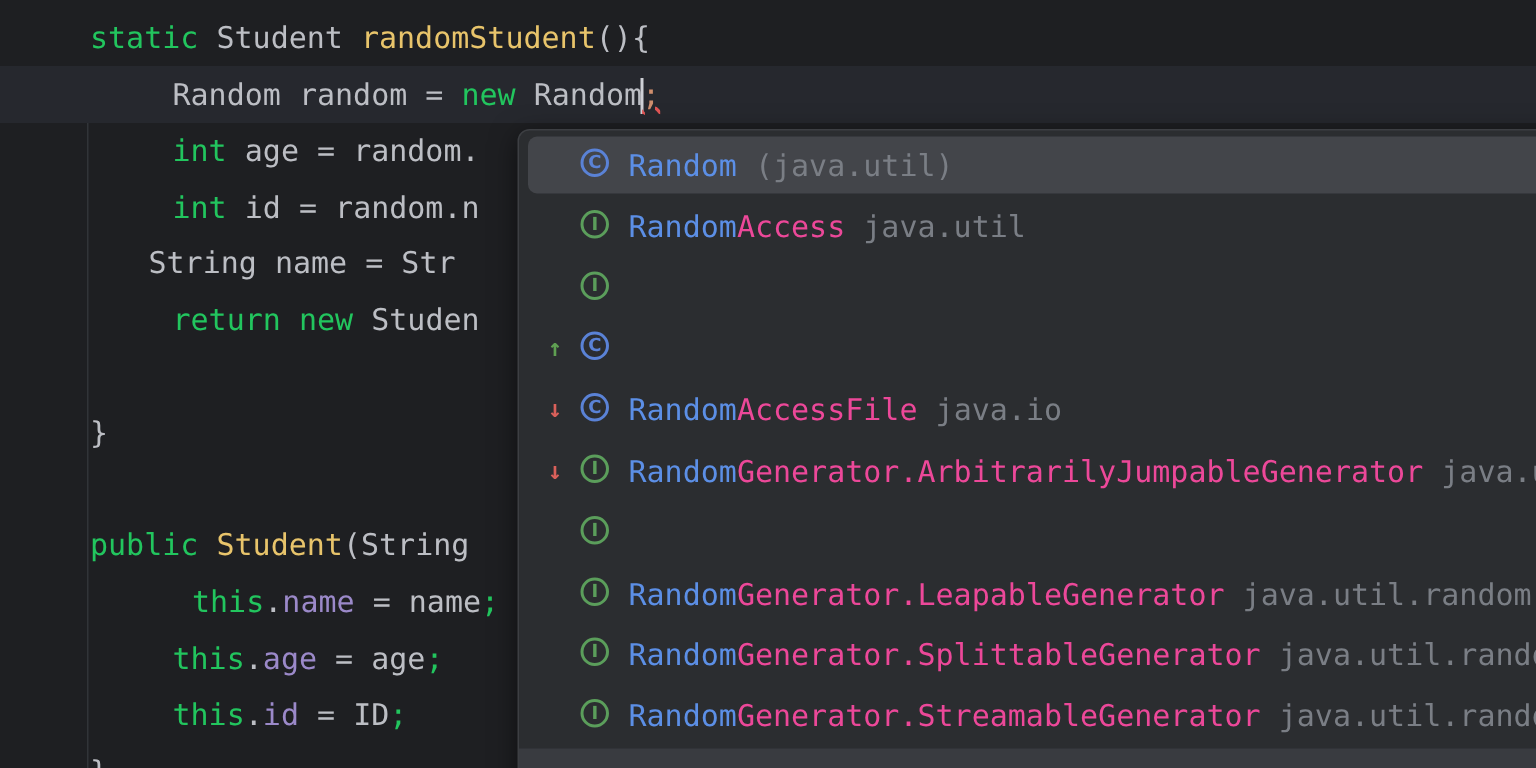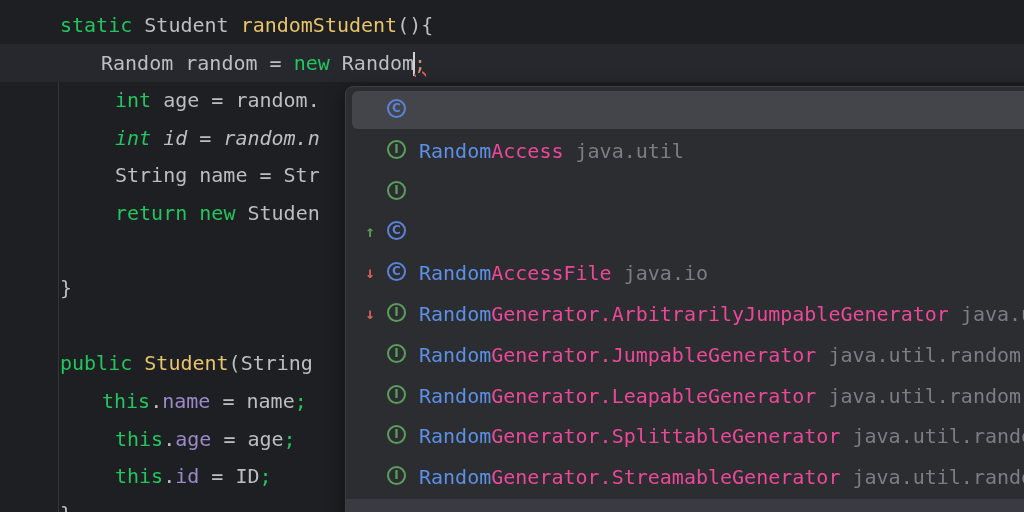--- a/index.html
+++ b/index.html
@@ -49,40 +49,40 @@
   .rest { color:#ec4899; }
   .pkg { color:#7a7e85; }
   .popup-footer { position:absolute; left:0; right:0; bottom:0; height:28px; background:#393b40; }
 </style>
 </head>
 <body>
 
 <div class="editor" id="editor">
     <div class="indent-guide" style="top: 44px; height: 468px;"></div>
     <div class="line" style="top: 6px;"><span class="code" style="left: 60px;"><span class="kw">static </span><span class="plain">Student </span><span class="fn">randomStudent</span><span class="plain">(){</span></span></div>
-    <div class="line current" style="top: 43.6px;"><span class="code" style="left: 101px;"><span class="plain">Random random = </span><span class="kw">new </span><span class="plain">Random</span><span class="caret"></span><span class="semi-err">;</span></span></div>
+    <div class="line current" style="top: 43.6px;"><span class="code" style="left: 115px;"><span class="plain">Random random = </span><span class="kw">new </span><span class="plain">Random</span><span class="caret"></span><span class="semi-err">;</span></span></div>
     <div class="line" style="top: 81.2px;"><span class="code" style="left: 115px;"><span class="kw">int </span><span class="plain">age = random.</span></span></div>
-    <div class="line" style="top: 118.8px;"><span class="code" style="left: 115px; font-style: italic;"><span class="kw">int </span><span class="plain">id = random.n</span></span></div>
-    <div class="line" style="top: 156.4px;"><span class="code" style="left: 115px;"><span class="plain">String name = Str</span></span></div>
+    <div class="line" style="top: 118.8px;"><span class="code" style="left: 115px;"><span class="kw">int </span><span class="plain">id = random.n</span></span></div>
+    <div class="line" style="top: 156.4px;"><span class="code" style="left: 99px;"><span class="plain">String name = Str</span></span></div>
     <div class="line" style="top: 194px;"><span class="code" style="left: 115px;"><span class="kw">return </span><span class="kw">new </span><span class="plain">Studen</span></span></div>
     <div class="line" style="top: 231.6px;"><span class="code" style="left: 115px;"></span></div>
     <div class="line" style="top: 269.2px;"><span class="code" style="left: 60px;"><span class="plain">}</span></span></div>
     <div class="line" style="top: 306.8px;"><span class="code" style="left: 60px;"></span></div>
     <div class="line" style="top: 344.4px;"><span class="code" style="left: 60px;"><span class="kw">public </span><span class="fn">Student</span><span class="plain">(String</span></span></div>
-    <div class="line" style="top: 382px;"><span class="code" style="left: 102px;"><span class="kw">this</span><span class="plain">.</span><span class="fld">name</span><span class="plain"> = name</span><span class="kw">;</span></span></div>
+    <div class="line" style="top: 382px;"><span class="code" style="left: 128px;"><span class="kw">this</span><span class="plain">.</span><span class="fld">name</span><span class="plain"> = name</span><span class="kw">;</span></span></div>
     <div class="line" style="top: 419.6px;"><span class="code" style="left: 115px;"><span class="kw">this</span><span class="plain">.</span><span class="fld">age</span><span class="plain"> = age</span><span class="kw">;</span></span></div>
     <div class="line" style="top: 457.2px;"><span class="code" style="left: 115px;"><span class="kw">this</span><span class="plain">.</span><span class="fld">id</span><span class="plain"> = ID</span><span class="kw">;</span></span></div>
     <div class="line" style="top: 494.8px;"><span class="code" style="left: 60px;"><span class="plain">}</span></span></div>
   </div>
 
 <div class="popup" id="popup">
   <div class="popup-footer"></div>
-<div class="item selected" style="top: 4px; width: 688px;"><span class="kind-icon class">C</span></div>
+<div class="item selected" style="top: 4px; width: 688px;"><span class="kind-icon class">C</span><span class="label"><span class="match">Random</span><span class="pkg"> (java.util)</span></span></div>
     <div class="item" style="top: 44.8px; width: 688px;"><span class="kind-icon iface">I</span><span class="label"><span class="match">Random</span><span class="rest">Access</span><span class="pkg"> java.util</span></span></div>
     <div class="item" style="top: 85.6px; width: 688px;"><span class="kind-icon iface">I</span></div>
     <div class="item" style="top: 126.4px; width: 688px;"><span class="prio up">↑</span><span class="kind-icon class">C</span></div>
     <div class="item" style="top: 167.2px; width: 688px;"><span class="prio down">↓</span><span class="kind-icon class">C</span><span class="label"><span class="match">Random</span><span class="rest">AccessFile</span><span class="pkg"> java.io</span></span></div>
     <div class="item" style="top: 208px; width: 688px;"><span class="prio down">↓</span><span class="kind-icon iface">I</span><span class="label"><span class="match">Random</span><span class="rest">Generator.ArbitrarilyJumpableGenerator</span><span class="pkg"> java.util.random</span></span></div>
-    <div class="item" style="top: 248.8px; width: 688px;"><span class="kind-icon iface">I</span><span class="label"><span class="match">Random</span><span class="rest">Generator.JumpableGenerator</span><span class="pkg"> java.util.random</span></span></div>
+    <div class="item" style="top: 248.8px; width: 688px;"><span class="kind-icon iface">I</span></div>
     <div class="item" style="top: 289.6px; width: 688px;"><span class="kind-icon iface">I</span><span class="label"><span class="match">Random</span><span class="rest">Generator.LeapableGenerator</span><span class="pkg"> java.util.random</span></span></div>
     <div class="item" style="top: 330.4px; width: 688px;"><span class="kind-icon iface">I</span><span class="label"><span class="match">Random</span><span class="rest">Generator.SplittableGenerator</span><span class="pkg"> java.util.random</span></span></div>
     <div class="item" style="top: 371.2px; width: 688px;"><span class="kind-icon iface">I</span><span class="label"><span class="match">Random</span><span class="rest">Generator.StreamableGenerator</span><span class="pkg"> java.util.random</span></span></div>
   </div>
 
 </body></html>

